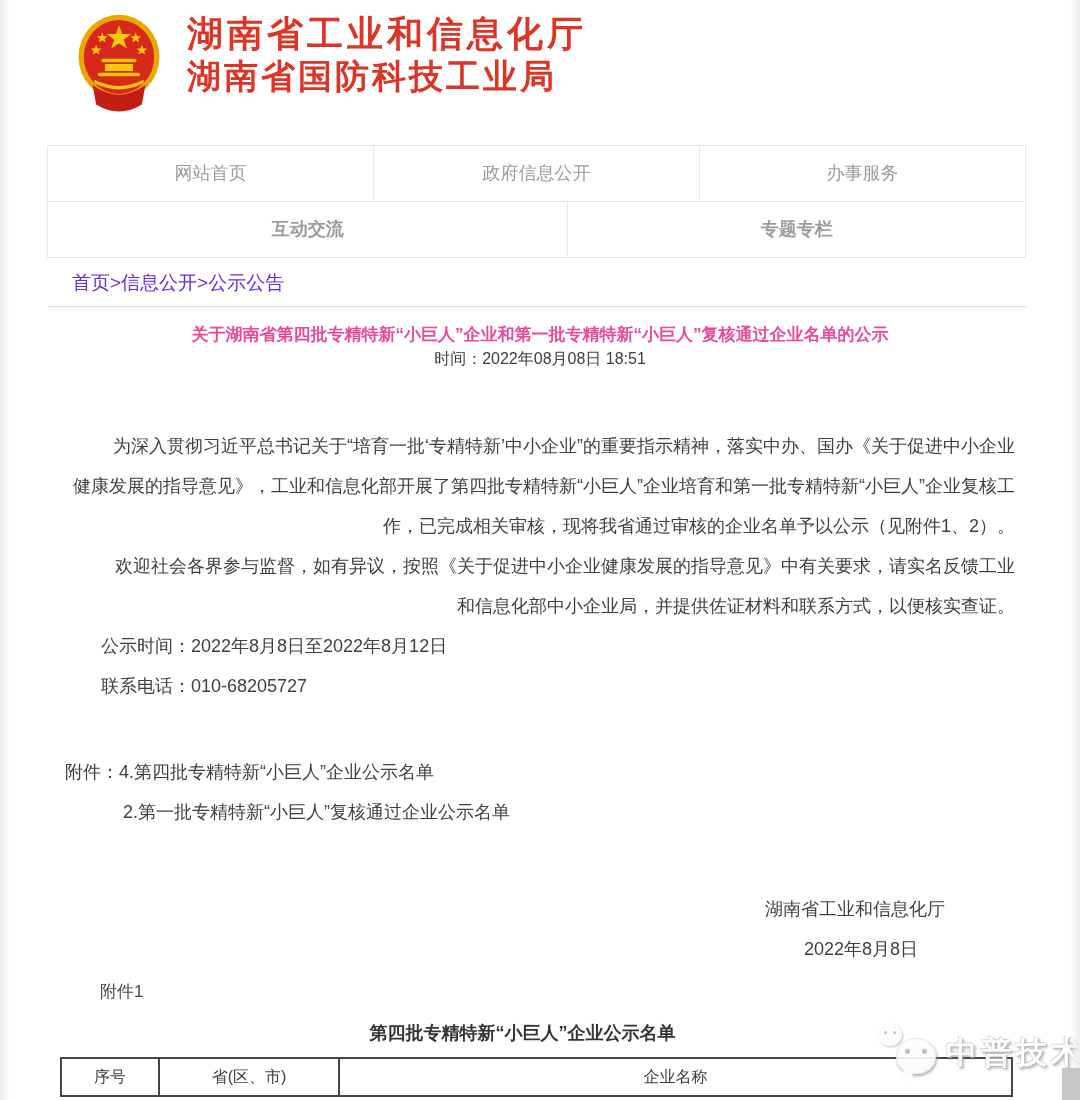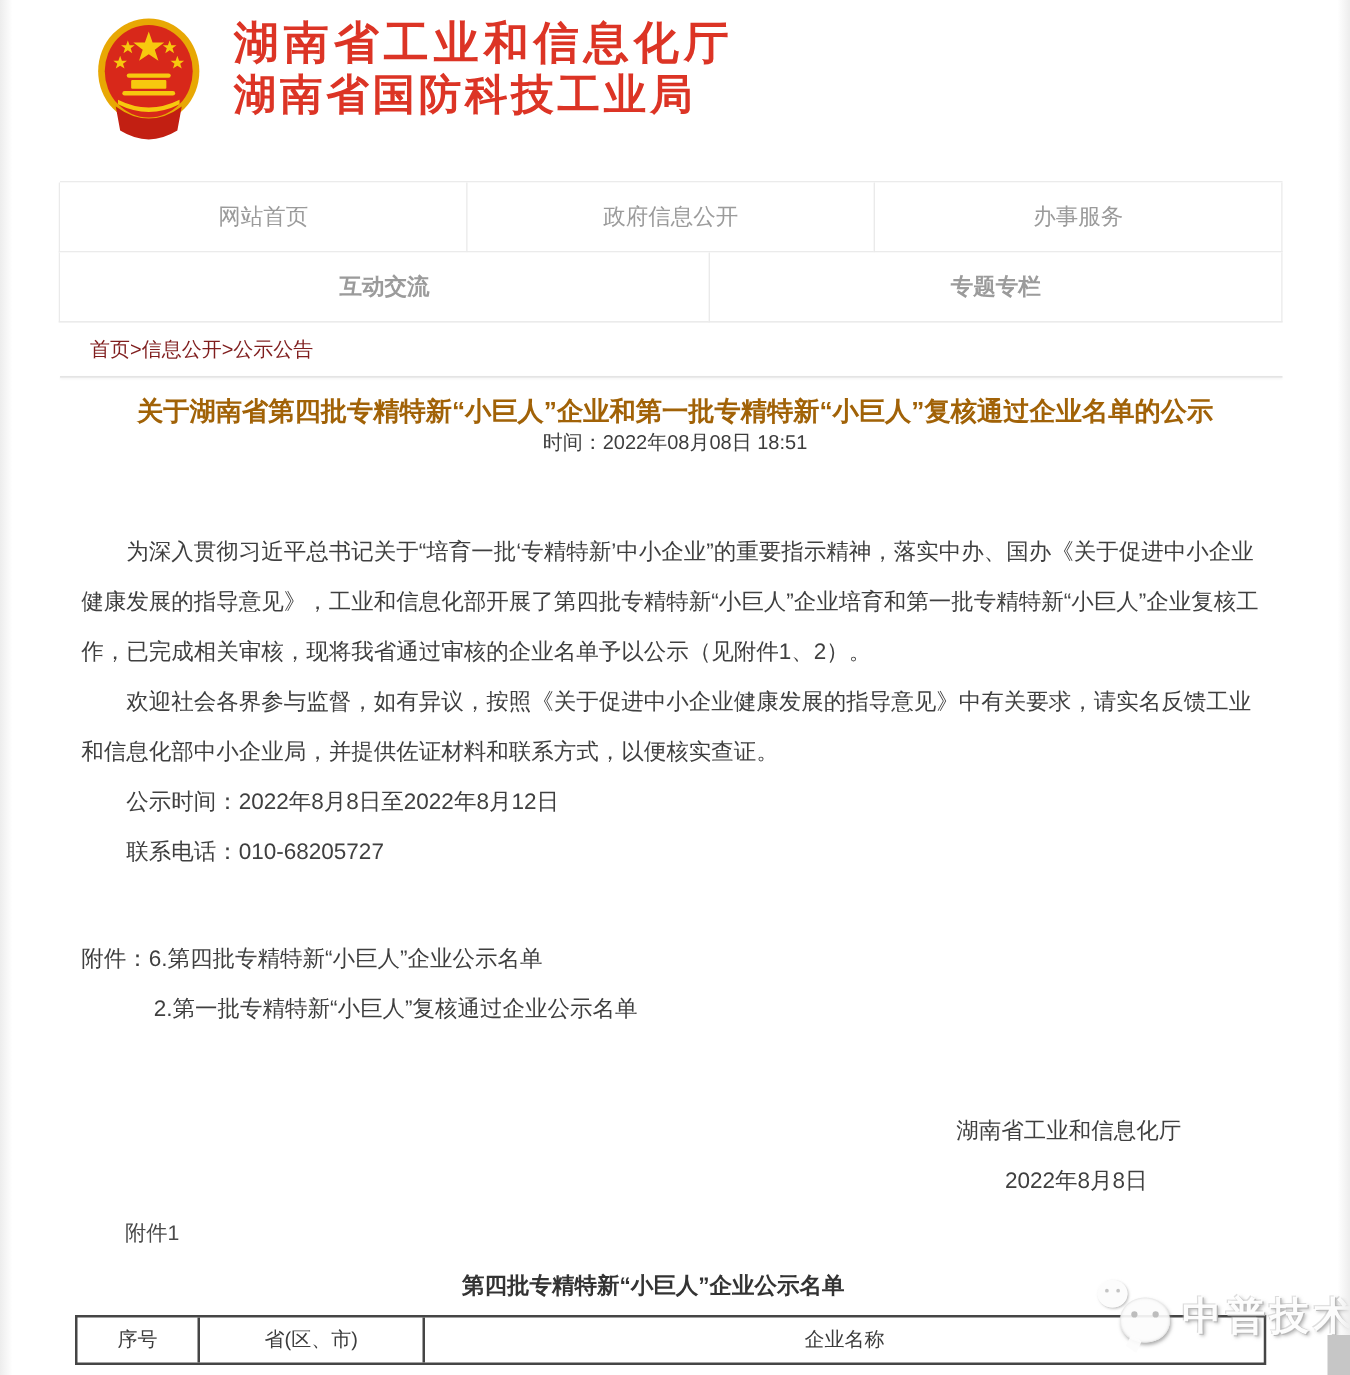--- a/index.html
+++ b/index.html
@@ -74,55 +74,55 @@
     border-left: 1px solid #eaeaea;
     margin-left: -1px;
     background: #ffffff;
     cursor: pointer;
   }
 
   
   .breadcrumb-bar {
     margin-left: 72px;
     padding-top: 12px;
-    font-size: 16px;
-    color: #7f1d1d;
+    font-size: 19px;
+    color: #6d28d9;
     cursor: pointer;
   }
   .breadcrumb-rule {
     margin: 10px 0 0 48px;
     width: 978px;
     height: 1px;
     background: #dcdcdc;
     box-shadow: 0 1px 2px rgba(0,0,0,0.08);
   }
 
   
   .article-title {
     margin: 14px 30px 0 30px;
     text-align: center;
-    font-size: 21px;
-    font-weight: bold;
-    color: #a16207;
+    font-size: 17px;
+    font-weight: bold;
+    color: #ec4899;
     line-height: 28px;
   }
   .article-time {
     text-align: center;
     font-size: 16px;
     color: #3d3d3d;
   }
 
   
   .article-body {
     margin: 56px 65px 0 65px;
     font-size: 18px;
     color: #3f3f3f;
     line-height: 40px;
   }
-  .para { text-indent: 2em; }
+  .para { text-indent: 2em; text-align: right; }
   .meta-line { text-indent: 2em; }
   .attachments { margin-top: 46px; }
   .attach-line-2 { padding-left: 58px; }
 
   .signature { margin: 62px 70px 0 0; text-align: right; font-size: 18px; color: #3f3f3f; }
   .signature-org { line-height: 30px; }
   .signature-date { line-height: 30px; margin-top: 10px; padding-right: 27px; }
 
   
   .att1-label {
@@ -276,21 +276,21 @@
   <div class="article-title">关于湖南省第四批专精特新“小巨人”企业和第一批专精特新“小巨人”复核通过企业名单的公示</div>
   <div class="article-time">时间：2022年08月08日 18:51</div>
 
   <div class="article-body">
     <div class="para">为深入贯彻习近平总书记关于“培育一批‘专精特新’中小企业”的重要指示精神，落实中办、国办《关于促进中小企业健康发展的指导意见》，工业和信息化部开展了第四批专精特新“小巨人”企业培育和第一批专精特新“小巨人”企业复核工作，已完成相关审核，现将我省通过审核的企业名单予以公示（见附件1、2）。</div>
     <div class="para">欢迎社会各界参与监督，如有异议，按照《关于促进中小企业健康发展的指导意见》中有关要求，请实名反馈工业和信息化部中小企业局，并提供佐证材料和联系方式，以便核实查证。</div>
     <div class="meta-line">公示时间：2022年8月8日至2022年8月12日</div>
     <div class="meta-line">联系电话：010-68205727</div>
 
     <div class="attachments">
-      <div><span>附件：</span><span>6.第四批专精特新“小巨人”企业公示名单</span></div>
+      <div><span>附件：</span><span>4.第四批专精特新“小巨人”企业公示名单</span></div>
       <div class="attach-line-2"><span>2.第一批专精特新“小巨人”复核通过企业公示名单</span></div>
     </div>
 
     <div class="signature">
       <div class="signature-org">湖南省工业和信息化厅</div>
       <div class="signature-date">2022年8月8日</div>
     </div>
   </div>
 
   <div class="att1-label">附件1</div>

